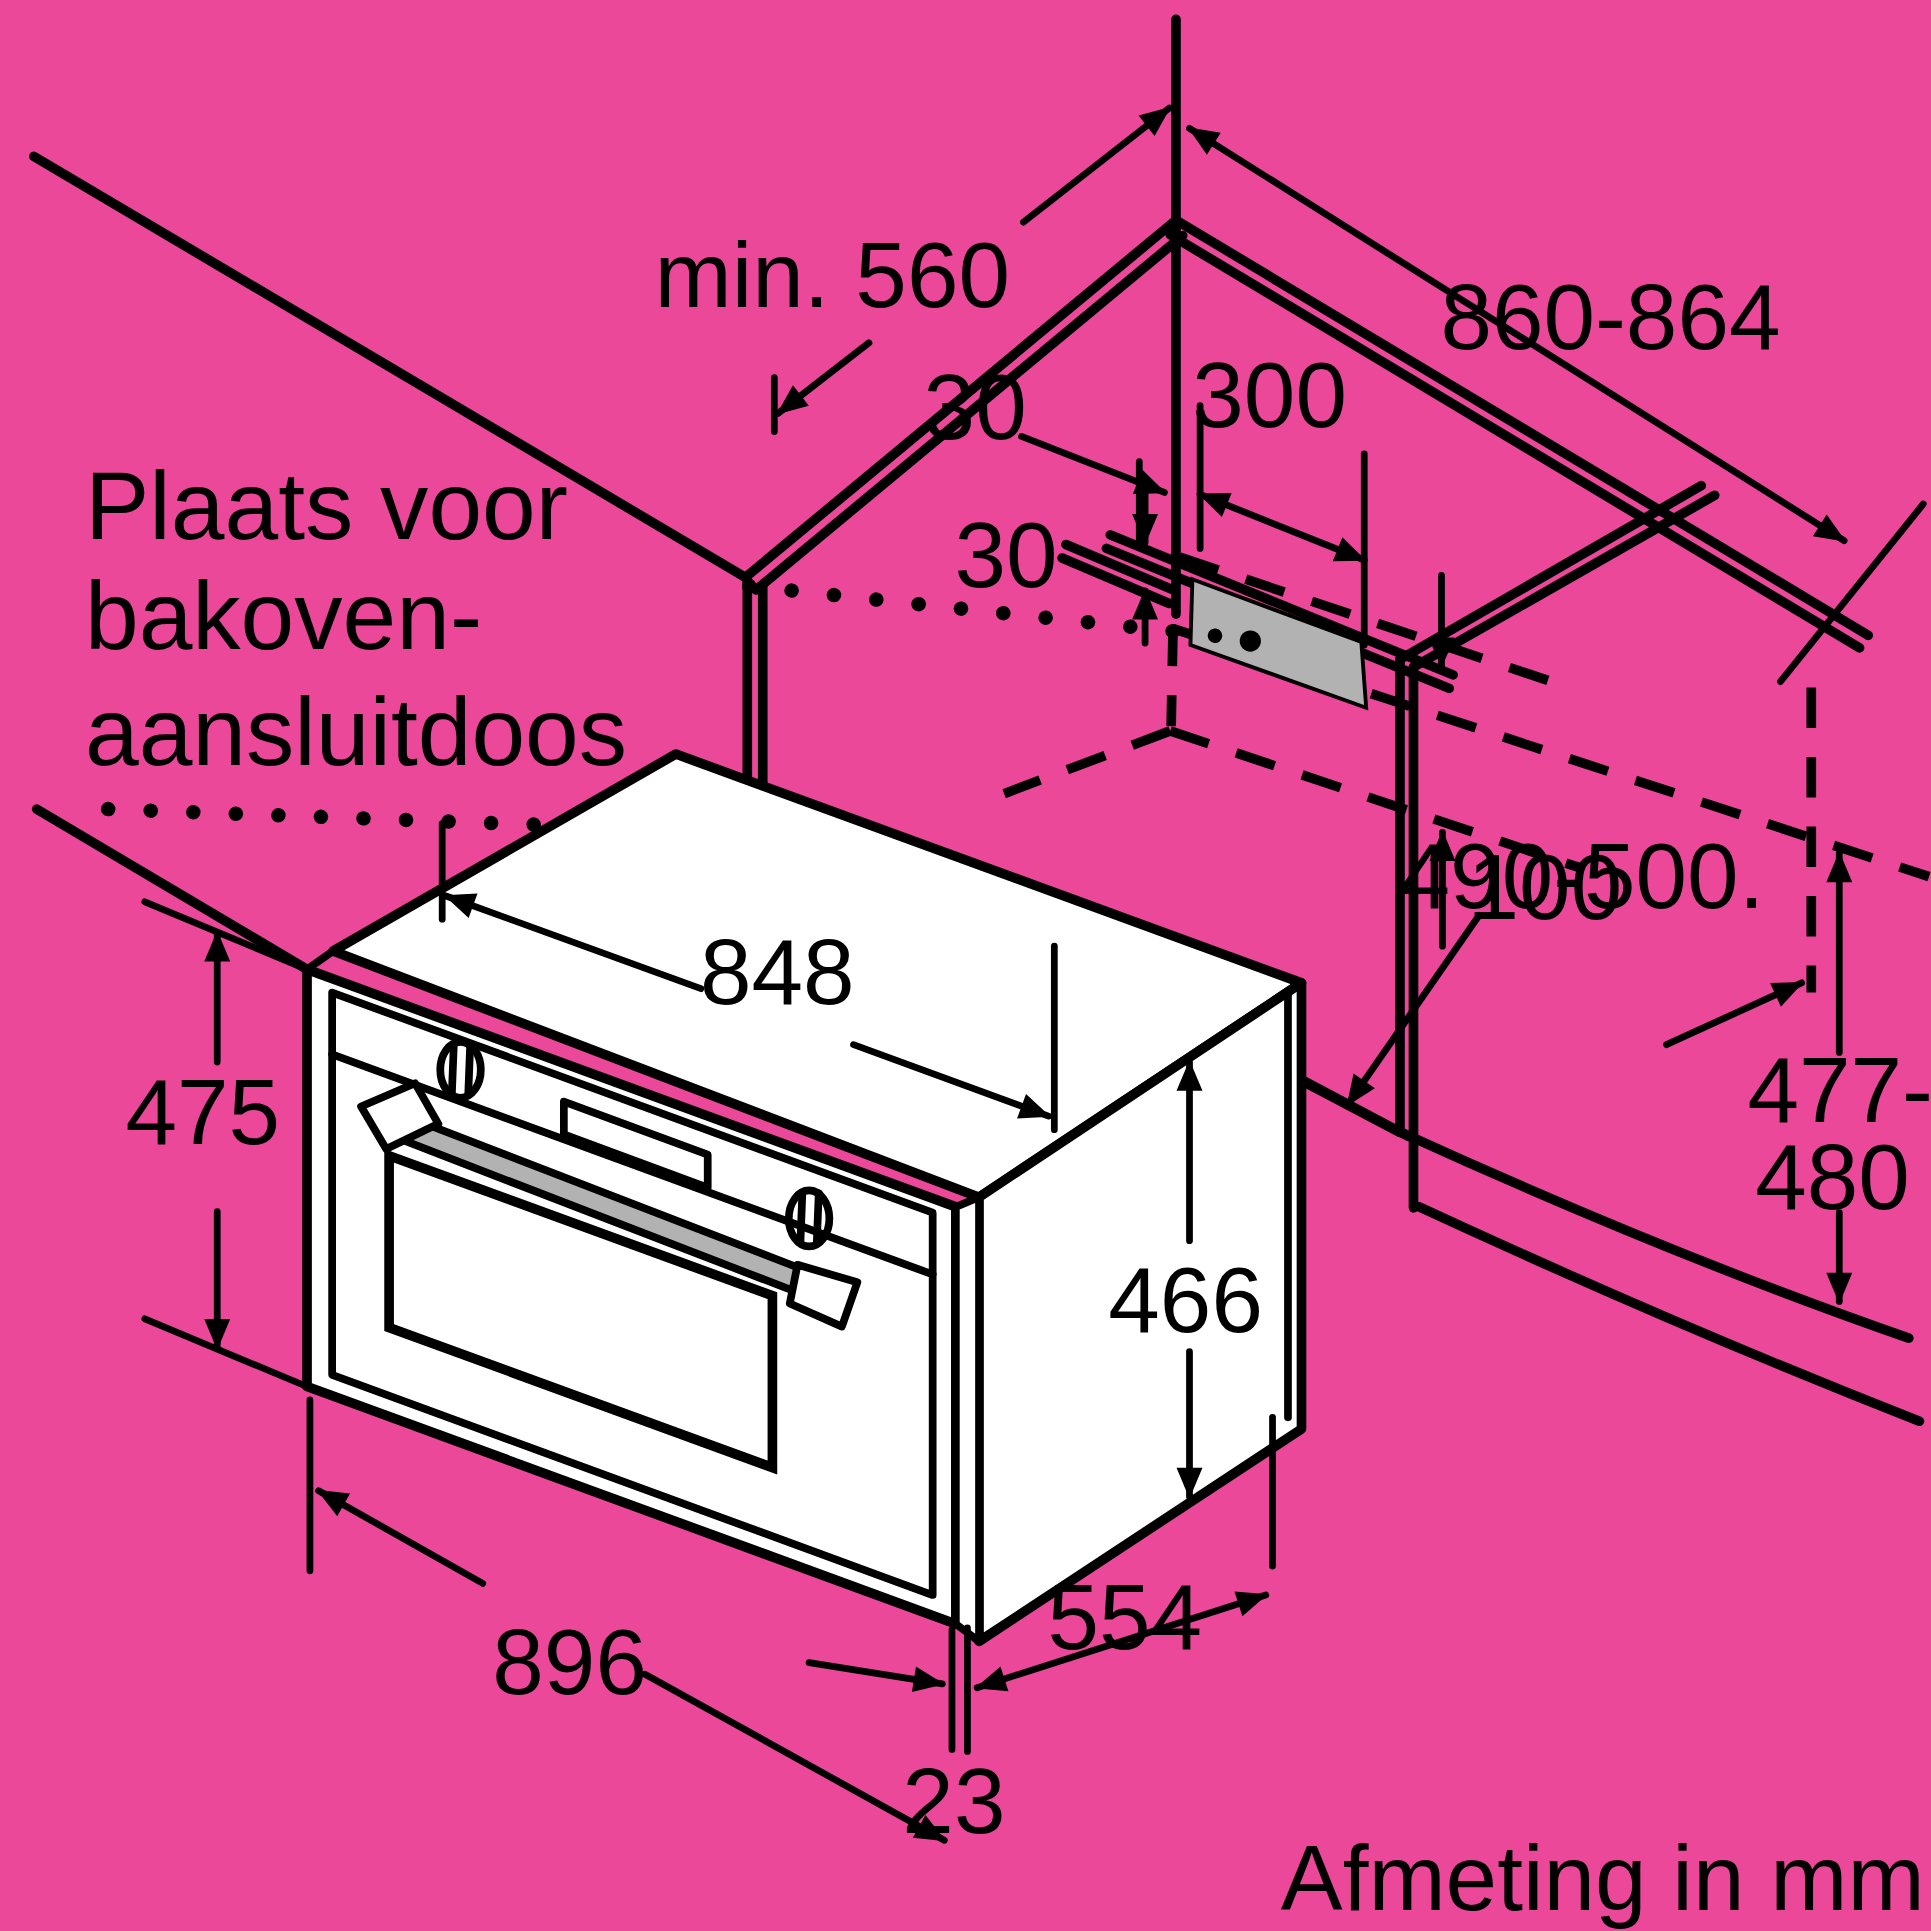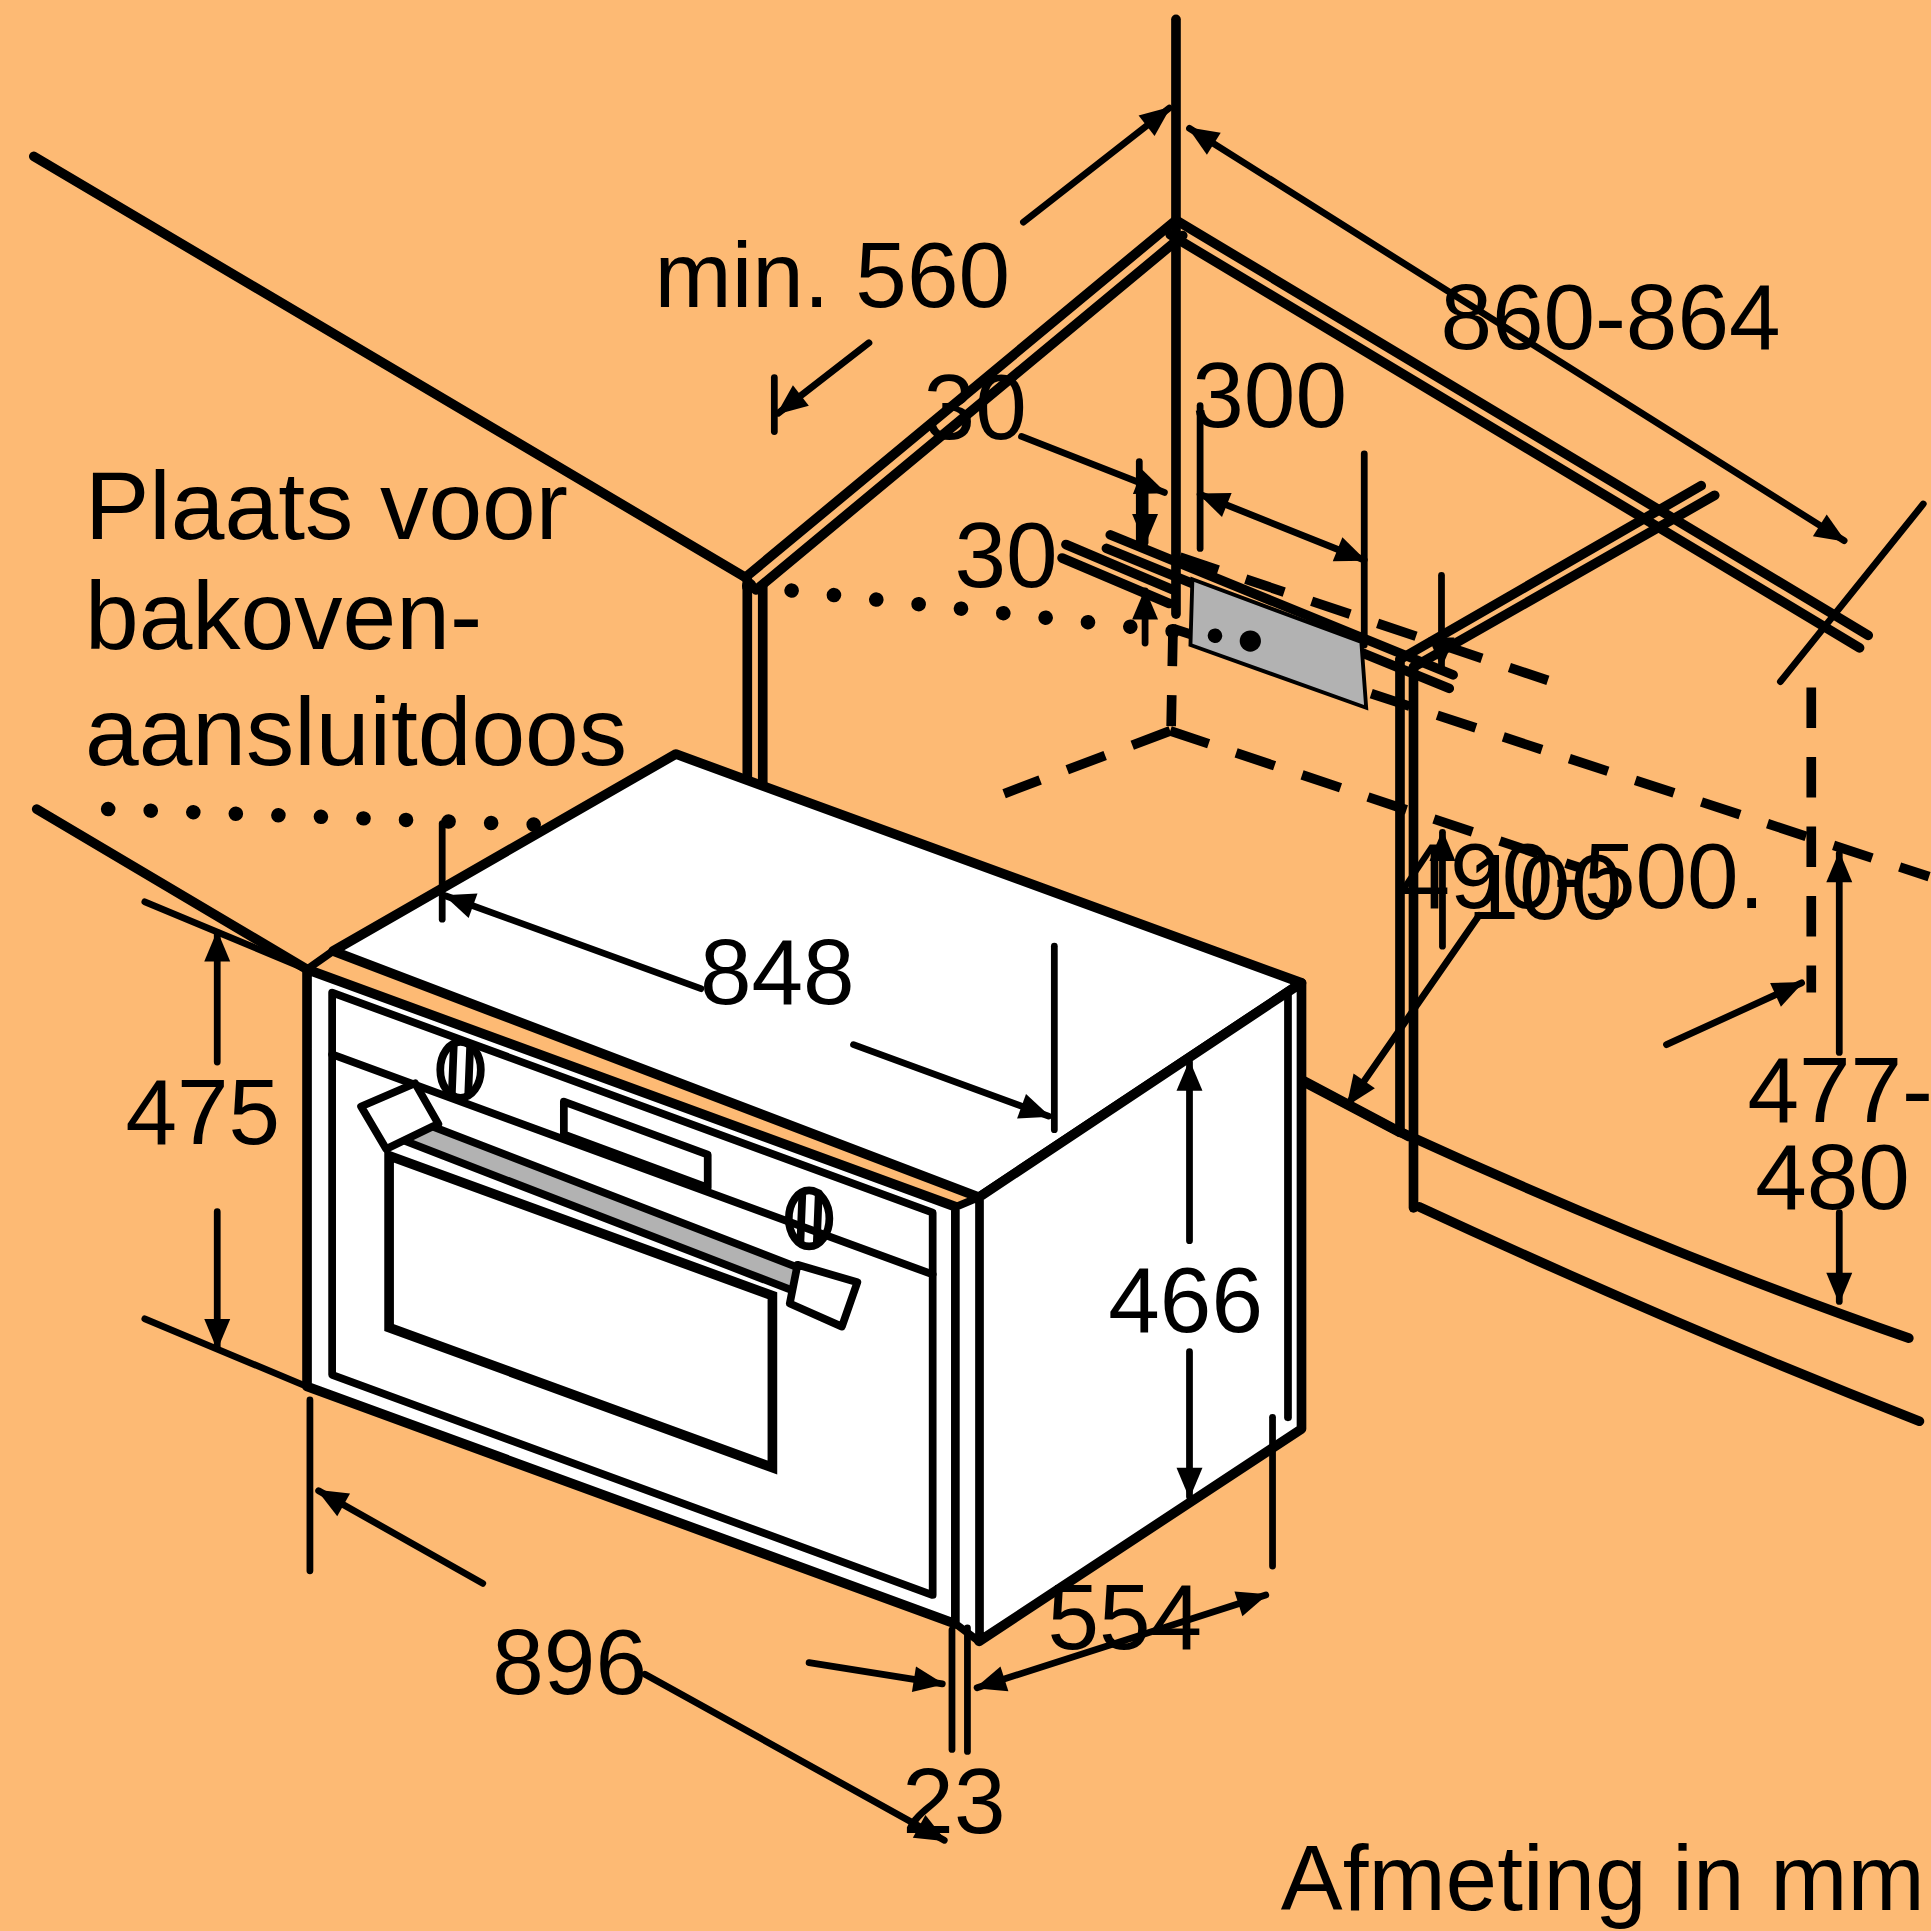--- a/index.html
+++ b/index.html
@@ -1,16 +1,16 @@
 <!DOCTYPE html>
 <html><head>
 <meta charset="utf-8">
 <style>
   html,body{margin:0;padding:0;background:#fff;}
-  .stage{width:1931px;height:1931px;position:relative;background:#fdba74;}
+  .stage{width:1931px;height:1931px;position:relative;background:#ec4899;}
   svg{display:block;}
   .ln  {stroke:#000;stroke-width:10;fill:none;stroke-linecap:round;}
   .ln8 {stroke:#000;stroke-width:8;fill:none;stroke-linecap:round;}
   .dim {stroke:#000;stroke-width:7;fill:none;stroke-linecap:round;}
   .dsh {stroke:#000;stroke-width:10;fill:none;stroke-dasharray:42 30;stroke-linecap:butt;}
   .dot {stroke:#000;stroke-width:15;fill:none;stroke-dasharray:0.1 44;stroke-linecap:round;}
   .face{fill:#fff;stroke:#000;stroke-width:10;stroke-linejoin:round;}
   .face8{fill:#fff;stroke:#000;stroke-width:8;stroke-linejoin:round;}
   .lbl {font-family:"Liberation Sans","DejaVu Sans",sans-serif;font-size:96px;fill:#000;}
   .lbl-mid{text-anchor:middle;}

